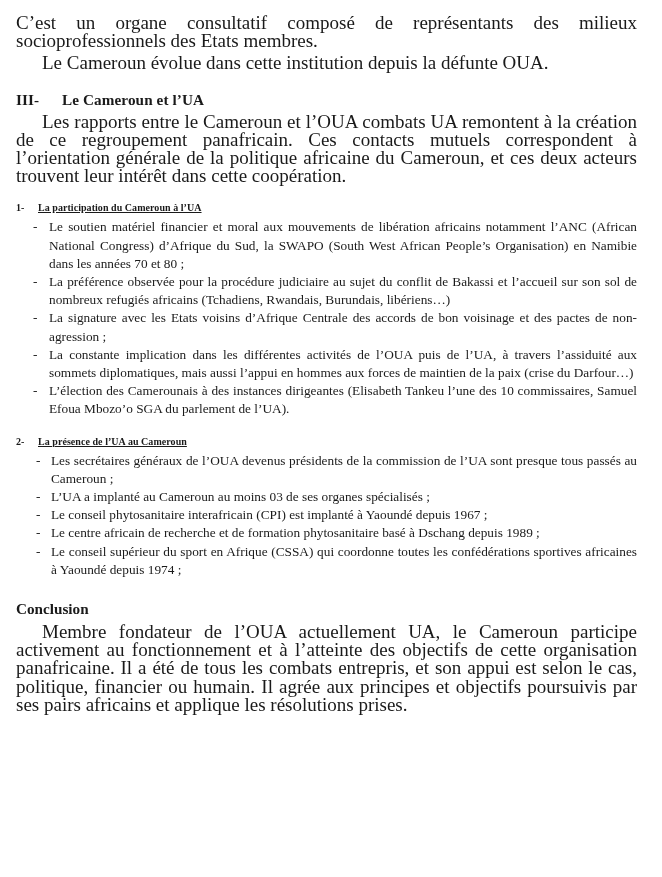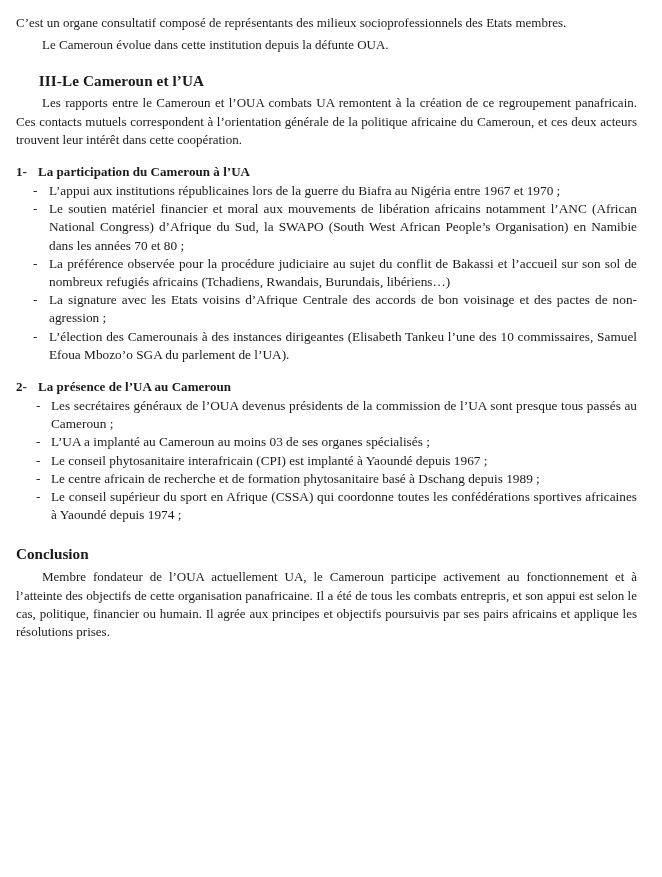--- a/index.html
+++ b/index.html
@@ -14,21 +14,21 @@
     color: #1a1a1a;
     overflow: hidden;
   }
   .page {
     box-sizing: border-box;
     width: 662px;
     height: 877px;
     padding: 14px 25px 0 16px;
   }
   .para {
-    font-size: 13px;
+    font-size: 19px;
     line-height: 18.2px;
     text-align: justify;
     text-justify: inter-word;
     margin: 0;
   }
   .para-indent {
     text-indent: 26px;
   }
   .gap-sm { margin-top: 4px; }
 
@@ -36,28 +36,28 @@
     font-family: "Liberation Serif", "DejaVu Serif", serif;
     font-size: 15.2px;
     font-weight: bold;
     line-height: 19px;
     margin: 17px 0 3px 0;
     letter-spacing: 0.1px;
   }
   h2.section-head .numeral {
     display: inline-block;
     min-width: 46px;
-    text-align: right;
   }
   h3.sub-head {
-    font-size: 13px;
+    font-size: 10px;
     font-weight: bold;
     line-height: 18px;
     margin: 14px 0 1px 0;
     letter-spacing: 0.05px;
+    text-decoration: underline;
   }
   h3.sub-head .numeral {
     display: inline-block;
     min-width: 22px;
   }
   h2.conclusion-head {
     font-size: 15.2px;
     font-weight: bold;
     line-height: 19px;
     margin: 20px 0 5px 0;
@@ -108,24 +108,24 @@
     <span class="numeral">III-</span><span>Le Cameroun et l’UA</span>
   </h2>
 
   <p class="para para-indent gap-sm">Les rapports entre le Cameroun et l’OUA combats UA remontent à la création de ce regroupement panafricain. Ces contacts mutuels correspondent à l’orientation générale de la politique africaine du Cameroun, et ces deux acteurs trouvent leur intérêt dans cette coopération.</p>
 
   <h3 class="sub-head">
     <span class="numeral">1-</span><span>La participation du Cameroun à l’UA</span>
   </h3>
 
   <ul class="dash-list">
-    <li>L’appui aux institutions républicaines lors de la guerre du Biafra au Nigéria entre 1967 et 1970 ;</li>
     <li>Le soutien matériel financier et moral aux mouvements de libération africains notamment l’ANC (African National Congress) d’Afrique du Sud, la SWAPO (South West African People’s Organisation) en Namibie dans les années 70 et 80 ;</li>
     <li>La préférence observée pour la procédure judiciaire au sujet du conflit de Bakassi et l’accueil sur son sol de nombreux refugiés africains (Tchadiens, Rwandais, Burundais, libériens…)</li>
     <li>La signature avec les Etats voisins d’Afrique Centrale des accords de bon voisinage et des pactes de non-agression ;</li>
+    <li>La constante implication dans les différentes activités de l’OUA puis de l’UA, à travers l’assiduité aux sommets diplomatiques, mais aussi l’appui en hommes aux forces de maintien de la paix (crise du Darfour…)</li>
     <li>L’élection des Camerounais à des instances dirigeantes (Elisabeth Tankeu l’une des 10 commissaires, Samuel Efoua Mbozo’o SGA du parlement de l’UA).</li>
   </ul>
 
   <h3 class="sub-head">
     <span class="numeral">2-</span><span>La présence de l’UA au Cameroun</span>
   </h3>
 
   <ul class="dash-list indented">
     <li>Les secrétaires généraux de l’OUA devenus présidents de la commission de l’UA sont presque tous passés au Cameroun ;</li>
     <li>L’UA a implanté au Cameroun au moins 03 de ses organes spécialisés ;</li>

